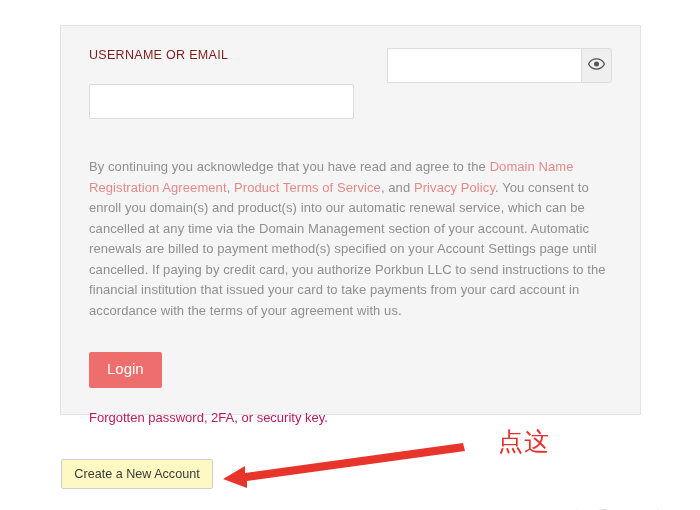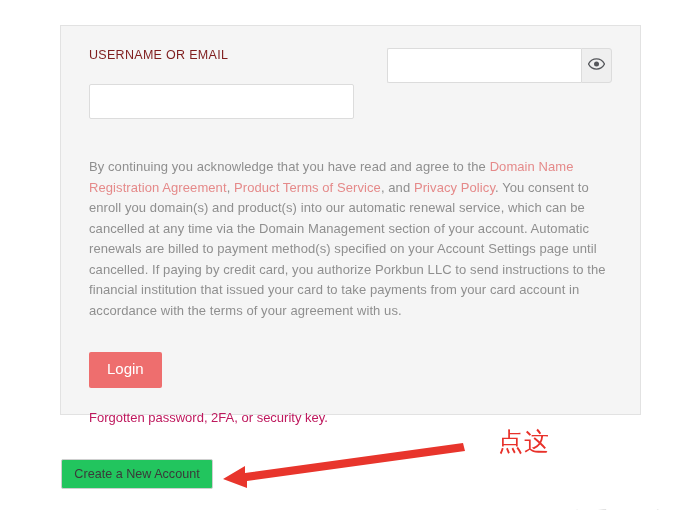--- a/index.html
+++ b/index.html
@@ -138,21 +138,21 @@
   }
 
   
   .create-account-button {
     position: absolute;
     left: 61px;
     top: 459px;
     width: 152px;
     height: 30px;
     box-sizing: border-box;
-    background: #22c55e;
+    background: #fef9c3;
     border: 1px solid #cfcfcf;
     color: #3a3a3a;
     font-size: 12.6px;
     font-family: "Liberation Sans", sans-serif;
     cursor: pointer;
     border-radius: 2px;
     display: flex;
     align-items: center;
     justify-content: center;
   }

